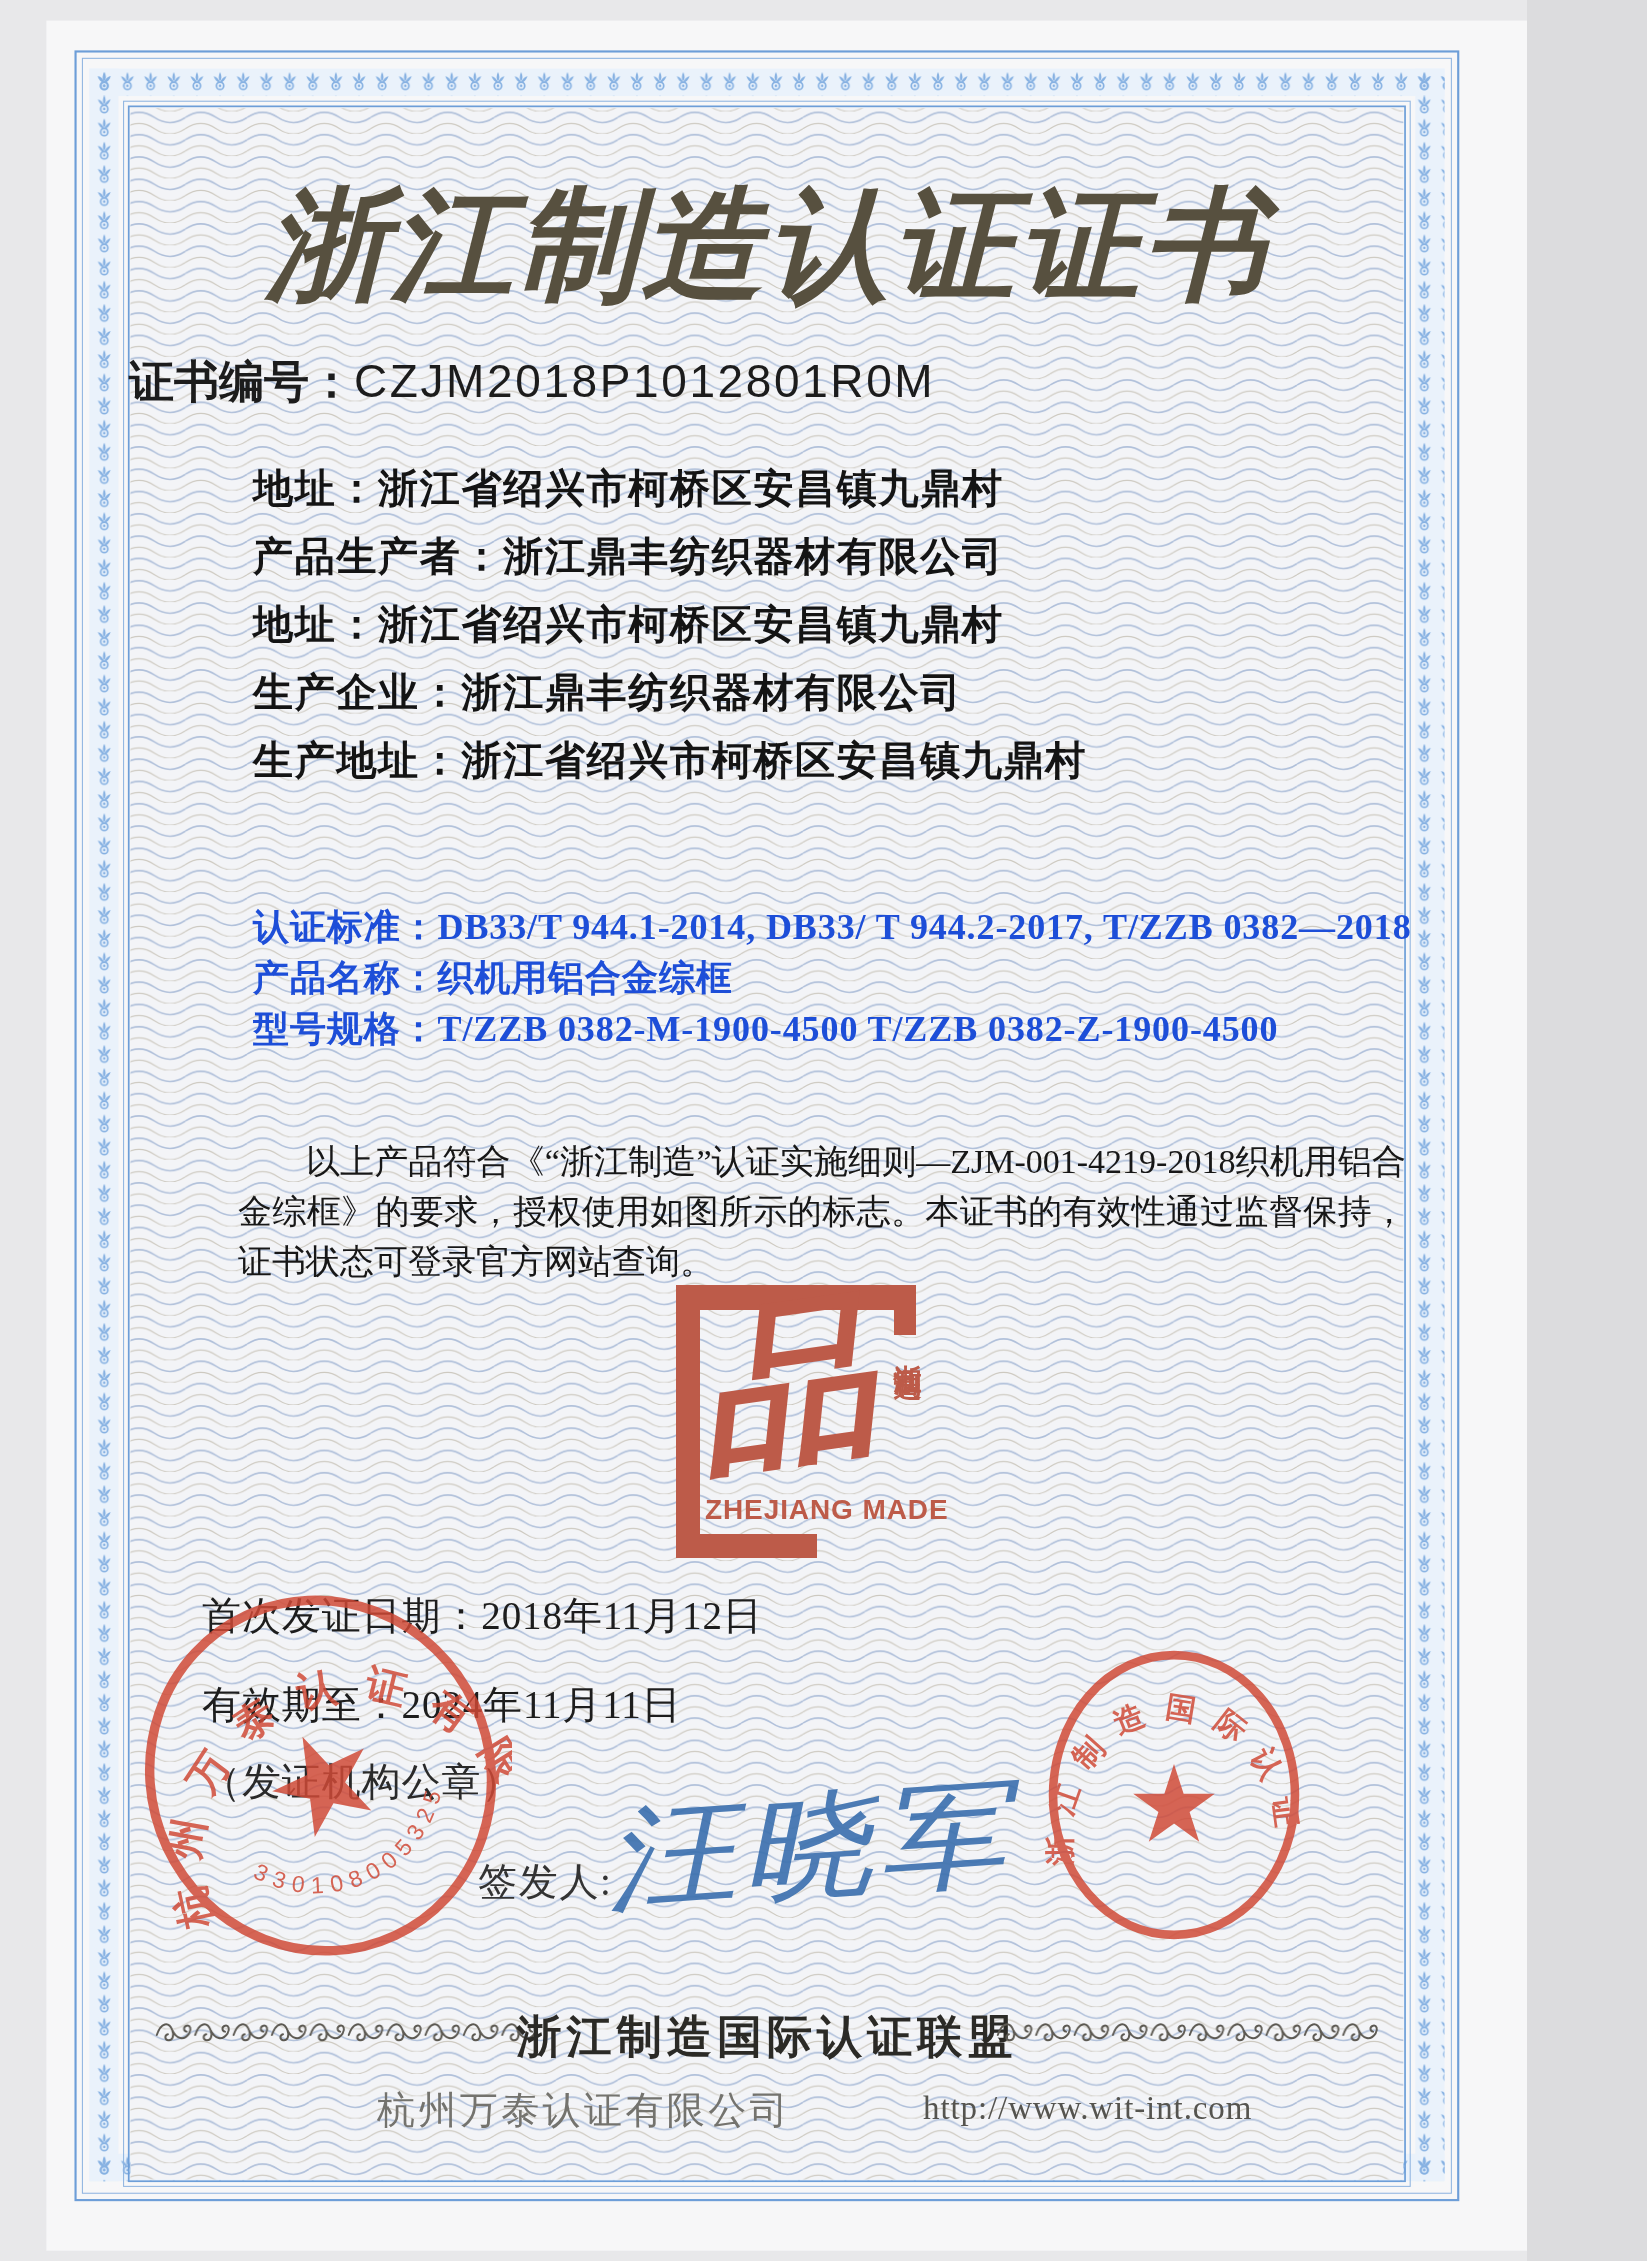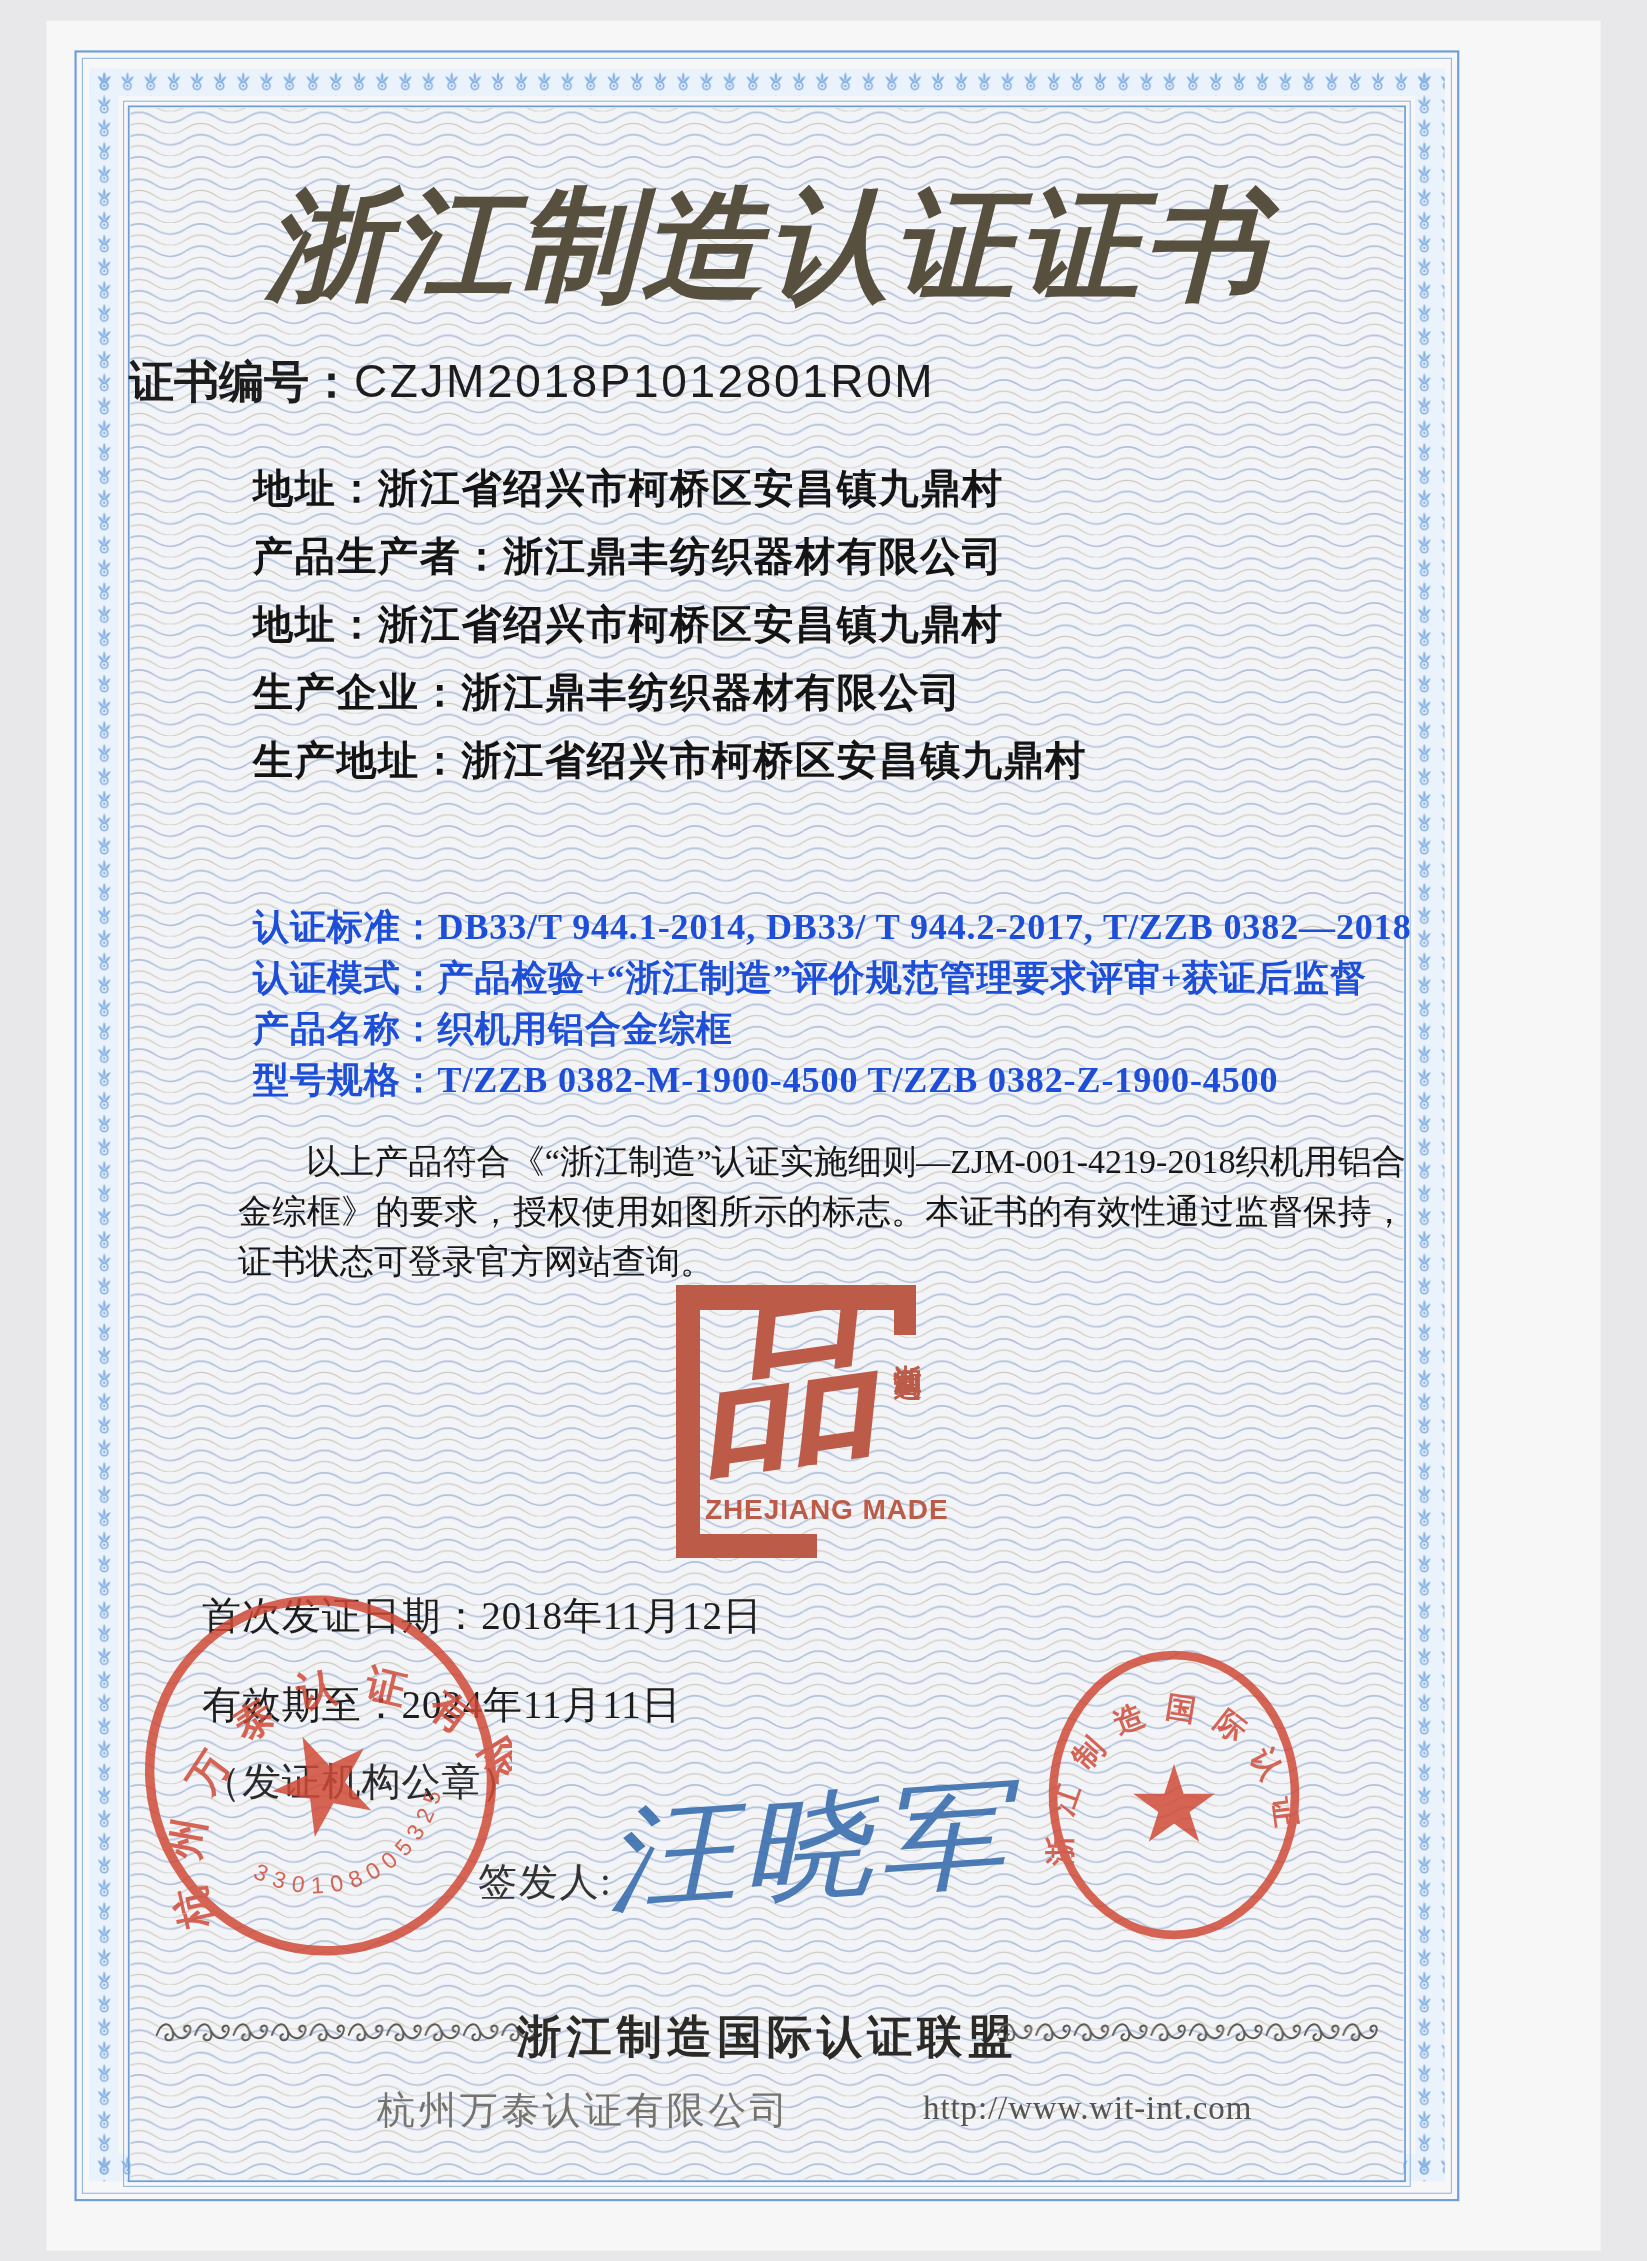--- a/index.html
+++ b/index.html
@@ -1,16 +1,16 @@
 <!DOCTYPE html>
 <html style="font-size:13.7px"><head>
 <meta charset="utf-8">
 <style>
   html,body{margin:0;padding:0;background:#dcdcde;}
-  .canvas{position:relative;width:1647px;height:2261px;overflow:hidden;
+  .canvas{position:relative;width:1527px;height:2261px;overflow:hidden;
           font-family:"Liberation Serif","DejaVu Serif",serif;background:#e8e8ea;}
   .abs{position:absolute;}
   svg{display:block;}
   
   .title{left:129px;top:165px;width:1276px;text-align:center;
          font-size:122px;font-weight:bold;font-style:italic;letter-spacing:3.4px;
          color:#57503f;white-space:nowrap;}
   .certno{left:129px;top:352px;width:1276px;text-align:left;white-space:nowrap;color:#1c1c1c;}
   .certno .lab{font-family:"Liberation Sans","DejaVu Sans",sans-serif;font-weight:bold;font-size:45px;}
   .certno .num{font-family:"Liberation Sans","DejaVu Sans",sans-serif;font-size:46px;letter-spacing:2.6px;}
@@ -102,21 +102,20 @@
   <div class="abs fields">
     <span class="row"><span>地址：</span><span>浙江省绍兴市柯桥区安昌镇九鼎村</span></span>
     <span class="row"><span>产品生产者：</span><span>浙江鼎丰纺织器材有限公司</span></span>
     <span class="row"><span>地址：</span><span>浙江省绍兴市柯桥区安昌镇九鼎村</span></span>
     <span class="row"><span>生产企业：</span><span>浙江鼎丰纺织器材有限公司</span></span>
     <span class="row"><span>生产地址：</span><span>浙江省绍兴市柯桥区安昌镇九鼎村</span></span>
   </div>
 
   <div class="abs details">
     <span class="row"><span>认证标准：</span><span>DB33/T 944.1-2014, DB33/ T 944.2-2017, T/ZZB 0382—2018</span></span>
-    <span class="row"><span>认证模式：</span><span>产品检验+“浙江制造”评价规范管理要求评审+获证后监督</span></span>
     <span class="row"><span>产品名称：</span><span>织机用铝合金综框</span></span>
     <span class="row"><span>型号规格：</span><span>T/ZZB 0382-M-1900-4500 T/ZZB 0382-Z-1900-4500</span></span>
   </div>
 
   <div class="abs para">以上产品符合《“浙江制造”认证实施细则—ZJM-001-4219-2018织机用铝合金综框》的要求，授权使用如图所示的标志。本证书的有效性通过监督保持，证书状态可登录官方网站查询。</div>
 
   <div class="abs logo">
     <div class="bar top"></div>
     <div class="bar stub"></div>
     <div class="bar left"></div>

